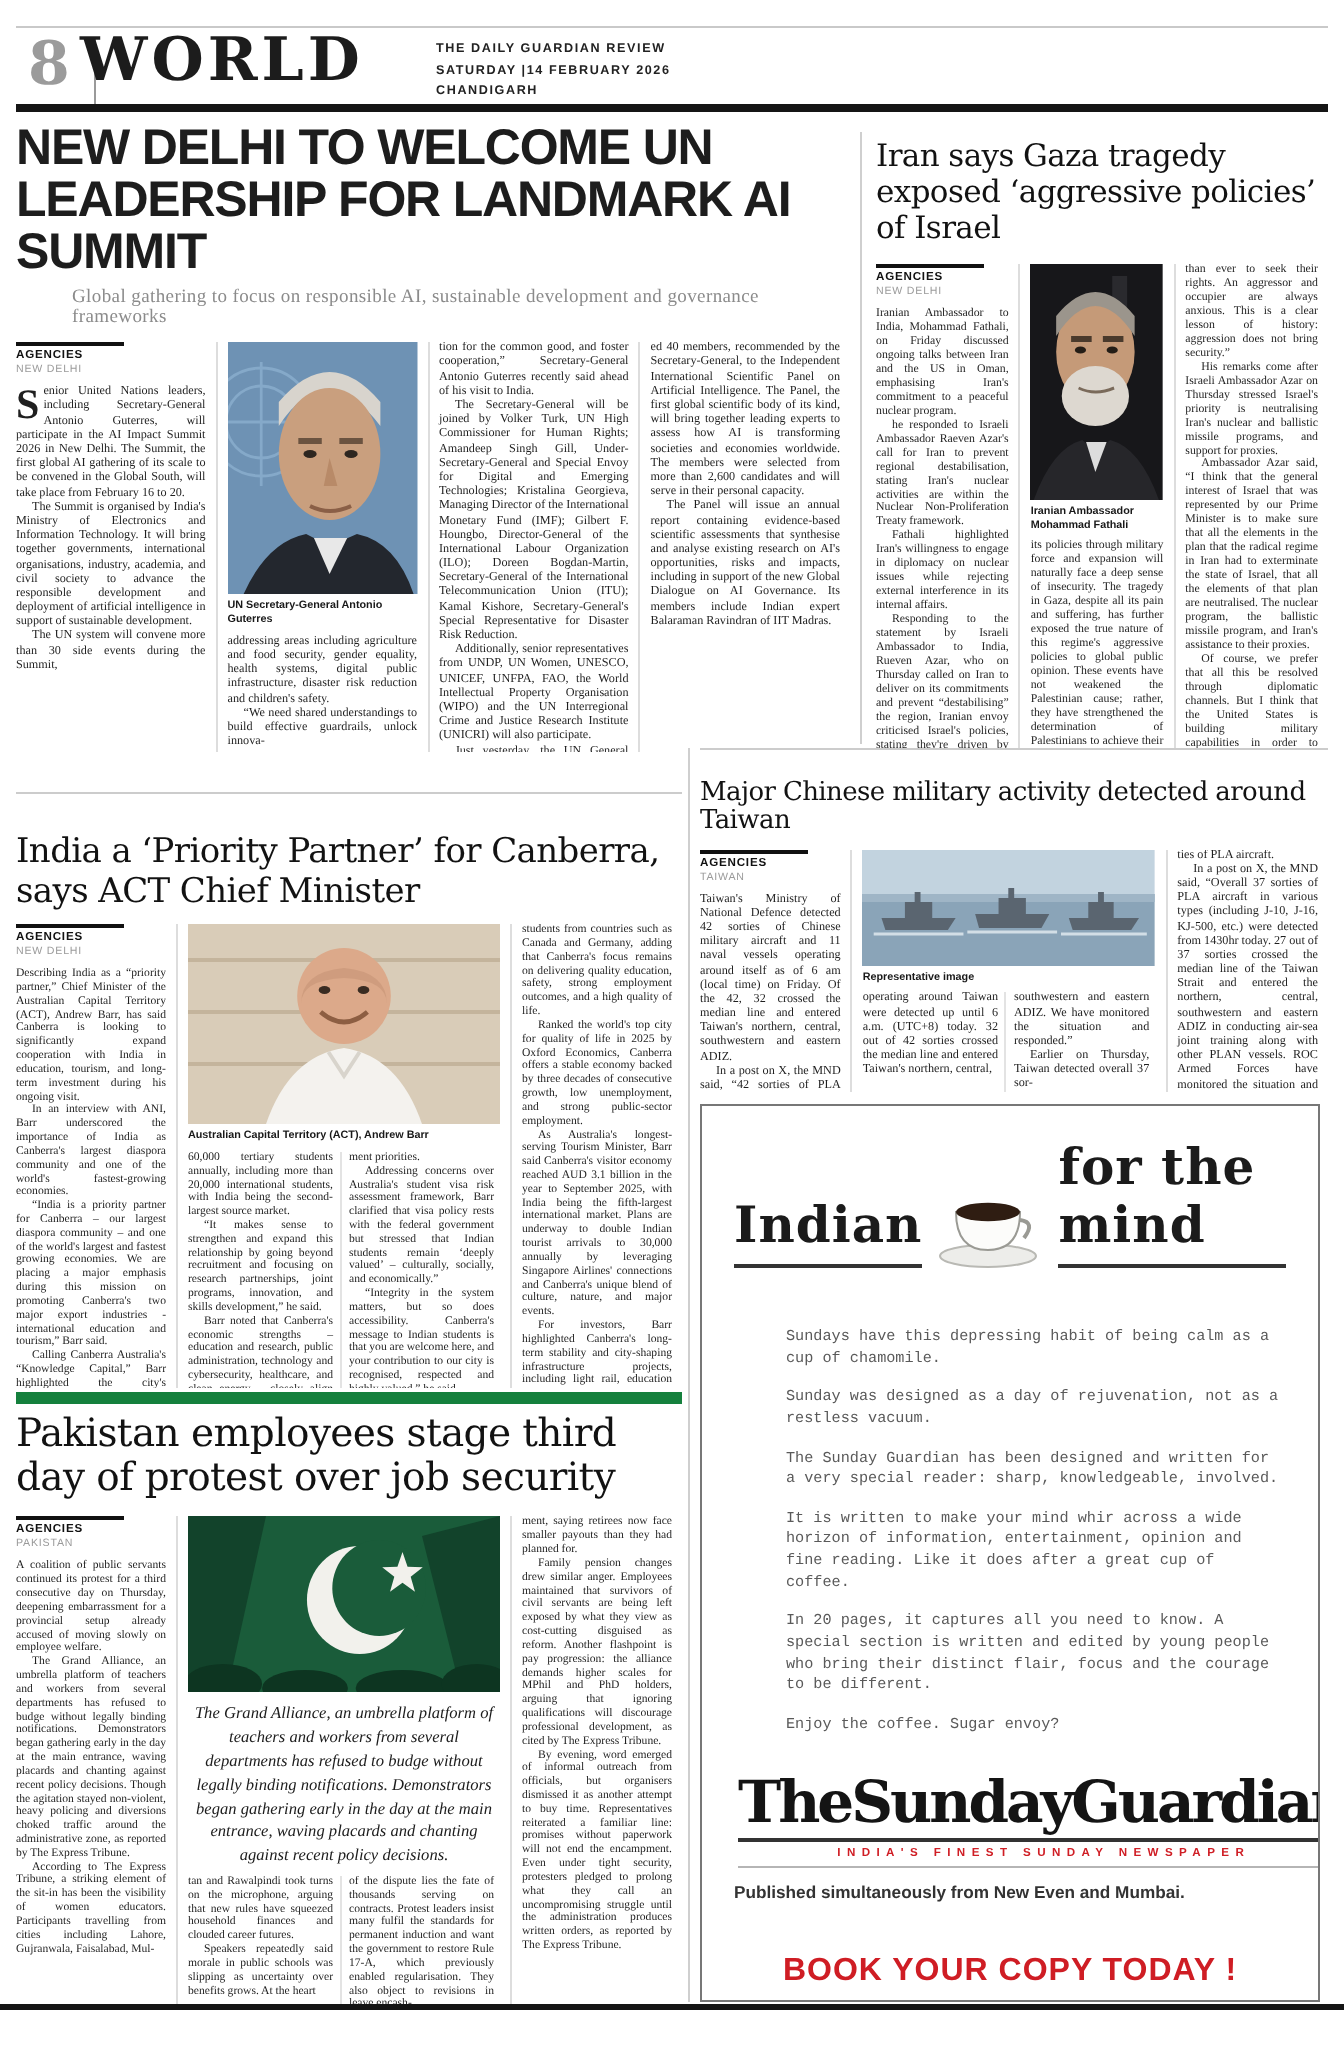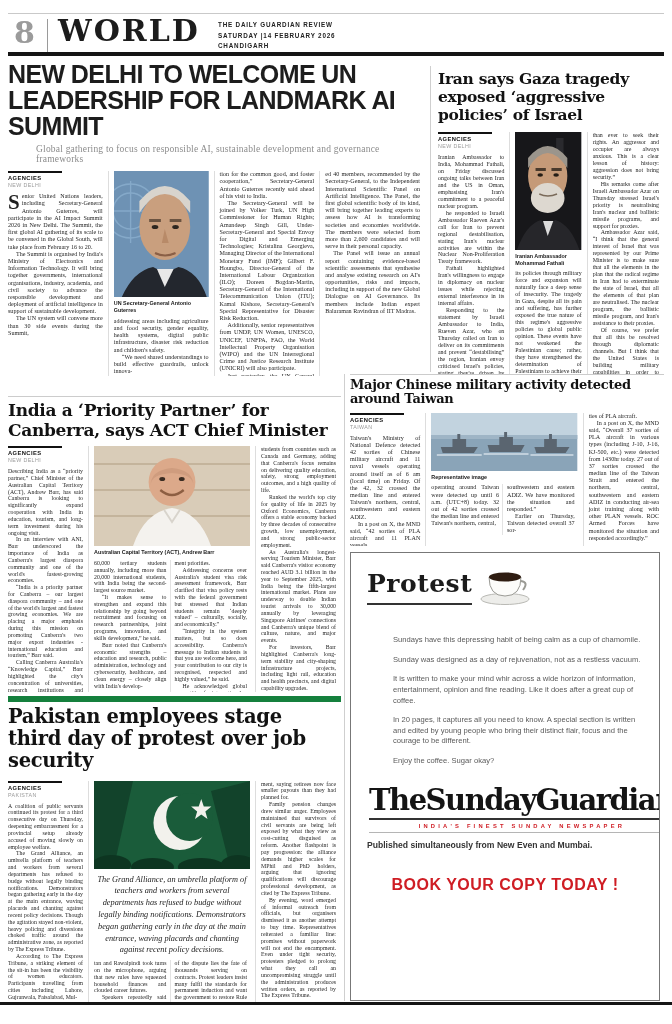--- a/index.html
+++ b/index.html
@@ -5,34 +5,34 @@
   * { margin:0; padding:0; box-sizing:border-box; }
   html,body { background:#ffffff; }
   body { font-family:"Liberation Serif","DejaVu Serif",serif; color:#222; }
   .page { position:relative; width:672px; height:1024px; background:#fff; overflow:hidden; }
   .abs { position:absolute; }
 
   
   .topline { top:13px; left:8px; width:656px; height:1px; background:#c9c9c9; }
   .pageno { top:15px; left:14px; font-family:"DejaVu Serif",serif; font-weight:bold; font-size:30px; color:#9b9b9b; }
   .vsep { top:19px; left:47px; width:1px; height:33px; background:#9a9a9a; }
-  .section-title { top:13px; left:58px; font-family:"DejaVu Serif",serif; font-weight:bold; font-size:30px; letter-spacing:2px; color:#1c1c1c; }
+  .section-title { top:13px; left:40px; font-family:"DejaVu Serif",serif; font-weight:bold; font-size:30px; letter-spacing:2px; color:#1c1c1c; }
   .masthead { top:20px; left:218px; font-family:"Liberation Sans",sans-serif; font-weight:bold; font-size:6.3px; letter-spacing:.8px; color:#222; line-height:1.7; }
   .thickrule { top:52px; left:8px; width:656px; height:4px; background:#151515; }
   .bottomrule { top:1002px; left:0; width:672px; height:3px; background:#151515; }
 
   
   .vrule1 { left:430px; top:66px; width:1px; height:306px; background:#cfcfcf; }
   .vrule2 { left:344px; top:374px; width:1px; height:627px; background:#cfcfcf; }
 
   
   section { overflow:hidden; }
   .h-main { font-family:"Liberation Sans",sans-serif; font-weight:bold; font-size:25px; line-height:1.03; letter-spacing:-.6px; color:#1d1d1d; }
   .subhead { margin-top:5px; font-size:9.5px; color:#8b8b8b; letter-spacing:.2px;margin-left:28px; }
-  .h-serif { font-family:"DejaVu Serif",serif; font-weight:bold; color:#121212; letter-spacing:-.3px; }
+  .h-serif { font-family:"DejaVu Serif",serif; font-weight:normal; color:#121212; letter-spacing:-.3px; }
 
   .cols { display:flex; align-items:stretch; }
   .cols > div { flex:1; min-width:0; padding:0 5px; border-left:1px solid #ddd; overflow:hidden; }
   .cols > div:first-child { padding-left:0; border-left:none; }
   .cols.inner > div { padding:0 3px 0 0; border-left:none; }
   .cols.inner > div + div { border-left:1px solid #e3e3e3; padding-left:4px; }
   .mid { flex:2.08 !important; }
 
   .byline { border-top:2px solid #111; width:54px; padding-top:2px; margin-bottom:5px; font-family:"Liberation Sans",sans-serif; }
   .byline .agency { font-weight:bold; font-size:5.8px; letter-spacing:.4px; color:#111; }
@@ -48,41 +48,41 @@
   figcaption { font-family:"Liberation Sans",sans-serif; font-weight:bold; font-size:5.4px; color:#191919; margin:3px 0 4px; line-height:1.25; }
 
   .ai { left:8px; top:62px; width:417px; height:314px; }
   .ai-cols { margin-top:7px; height:232px; }
 
   .iran { left:438px; top:70px; width:226px; height:304px; }
   .iran .h-serif { font-size:15.5px; line-height:1.16; }
   .iran-cols { margin-top:8px; height:252px; }
   .iran .body p { font-size:5.9px; }
 
-  .taiwan { left:350px; top:374px; width:314px; height:172px; border-top:1px solid #ccc; padding-top:3px; }
+  .taiwan { left:350px; top:374px; width:314px; height:172px; border-top:1px solid #ccc; padding-top:15px; }
   .taiwan .h-serif { font-size:13px; line-height:1.1; }
   .taiwan-cols { margin-top:6px; height:146px; }
 
-  .india { left:8px; top:396px; width:333px; height:298px; border-top:1px solid #ccc; padding-top:3px; }
+  .india { left:8px; top:396px; width:333px; height:298px; border-top:1px solid #ccc; padding-top:19px; }
   .india .h-serif { font-size:17px; line-height:1.18; }
   .india-cols { margin-top:6px; height:246px; }
 
   .pak { left:8px; top:696px; width:333px; height:306px; border-top:6px solid #15803d; padding-top:4px; }
   .pak .h-serif { font-size:19.5px; line-height:1.14; }
   .pak-cols { margin-top:8px; height:246px;justify-content:center; }
 
   .pullquote { font-style:italic; font-size:8.3px; line-height:1.42; text-align:center; color:#1c1c1c; padding:5px 3px 4px; }
 
   
   .promo { left:350px; top:552px; width:310px; height:449px; border:1px solid #777; padding:16px 16px 10px; overflow:hidden; }
   .promo-title { display:flex; align-items:flex-end; gap:8px; }
   .promo-title span { font-family:"DejaVu Serif",serif; font-weight:bold; font-size:25px; color:#1b1b1b; border-bottom:2px solid #333; padding-bottom:5px; letter-spacing:.5px; }
   .promo-title .t-right { flex:1; }
   .promo-paras { width:250px; margin:30px 0 0 26px; font-family:"Liberation Sans",sans-serif; font-size:7.6px; color:#5a5a5a; line-height:1.4; }
-  .promo-paras p { margin-bottom:9px; }
+  .promo-paras p { margin-bottom:9px;font-family:Liberation Mono, monospace; }
   .logo-wrap { width:max-content; margin:16px 0 0 2px; }
   .promo-logo { font-family:"DejaVu Serif",serif; font-weight:bold; font-size:29px; letter-spacing:-1.5px; color:#141414; border-bottom:2px solid #333; padding-bottom:1px; }
   .promo-tagline { border-bottom:1px solid #b5b5b5; padding:3px 0; font-family:"Liberation Sans",sans-serif; font-weight:bold; font-size:5.8px; letter-spacing:3.2px; text-align:center; }
   .promo-publish { margin-top:7px; font-family:"Liberation Sans",sans-serif; font-weight:bold; font-size:8.6px; color:#333; }
   .promo-cta { margin-top:26px; text-align:center; font-family:"Liberation Sans",sans-serif; font-weight:bold; font-size:16px; letter-spacing:.5px; }
 </style>
 </head>
 <body>
 
 <div class="page">
@@ -368,34 +368,36 @@
             <p>ment, saying retirees now face smaller payouts than they had planned for.</p>
             <p>Family pension changes drew similar anger. Employees maintained that survivors of civil servants are being left exposed by what they view as cost-cutting disguised as reform. Another flashpoint is pay progression: the alliance demands higher scales for MPhil and PhD holders, arguing that ignoring qualifications will discourage professional development, as cited by The Express Tribune.</p>
             <p>By evening, word emerged of informal outreach from officials, but organisers dismissed it as another attempt to buy time. Representatives reiterated a familiar line: promises without paperwork will not end the encampment. Even under tight security, protesters pledged to prolong what they call an uncompromising struggle until the administration produces written orders, as reported by The Express Tribune.</p>
           </div>
       </div>
     </div>
   </section>
 
   <aside class="abs promo">
     <div class="promo-title">
-      <span>Protest</span>
+      <span>Indian</span>
       <svg width="52" height="36" viewBox="0 0 52 36">
         <ellipse cx="25" cy="30" rx="24" ry="5.5" fill="#ededea" stroke="#b9b9b4" stroke-width="1"></ellipse>
         <path d="M9 8 Q9 27 25 27 Q41 27 41 8 Z" fill="#fcfcfa" stroke="#9a9a94" stroke-width="1"></path>
         <ellipse cx="25" cy="8" rx="16" ry="4.6" fill="#2f1d12"></ellipse>
         <path d="M41 12 Q49 13 43 21" stroke="#9a9a94" stroke-width="2" fill="none"></path>
       </svg>
+      <span class="t-right">for the mind</span>
     </div>
     <div class="promo-paras">
         <p>Sundays have this depressing habit of being calm as a cup of chamomile.</p>
         <p>Sunday was designed as a day of rejuvenation, not as a restless vacuum.</p>
+        <p>The Sunday Guardian has been designed and written for a very special reader: sharp, knowledgeable, involved.</p>
         <p>It is written to make your mind whir across a wide horizon of information, entertainment, opinion and fine reading. Like it does after a great cup of coffee.</p>
         <p>In 20 pages, it captures all you need to know. A special section is written and edited by young people who bring their distinct flair, focus and the courage to be different.</p>
-        <p>Enjoy the coffee. Sugar okay?</p>
+        <p>Enjoy the coffee. Sugar envoy?</p>
       </div>
     <div class="logo-wrap">
       <div class="promo-logo">TheSundayGuardian</div>
       <div class="promo-tagline" style="color: rgb(207, 29, 36);">INDIA'S FINEST SUNDAY NEWSPAPER</div>
     </div>
     <div class="promo-publish">Published simultaneously from New Even and Mumbai.</div>
     <div class="promo-cta" style="color: rgb(207, 29, 36);">BOOK YOUR COPY TODAY !</div>
   </aside>
 
   <div class="abs bottomrule"></div>

